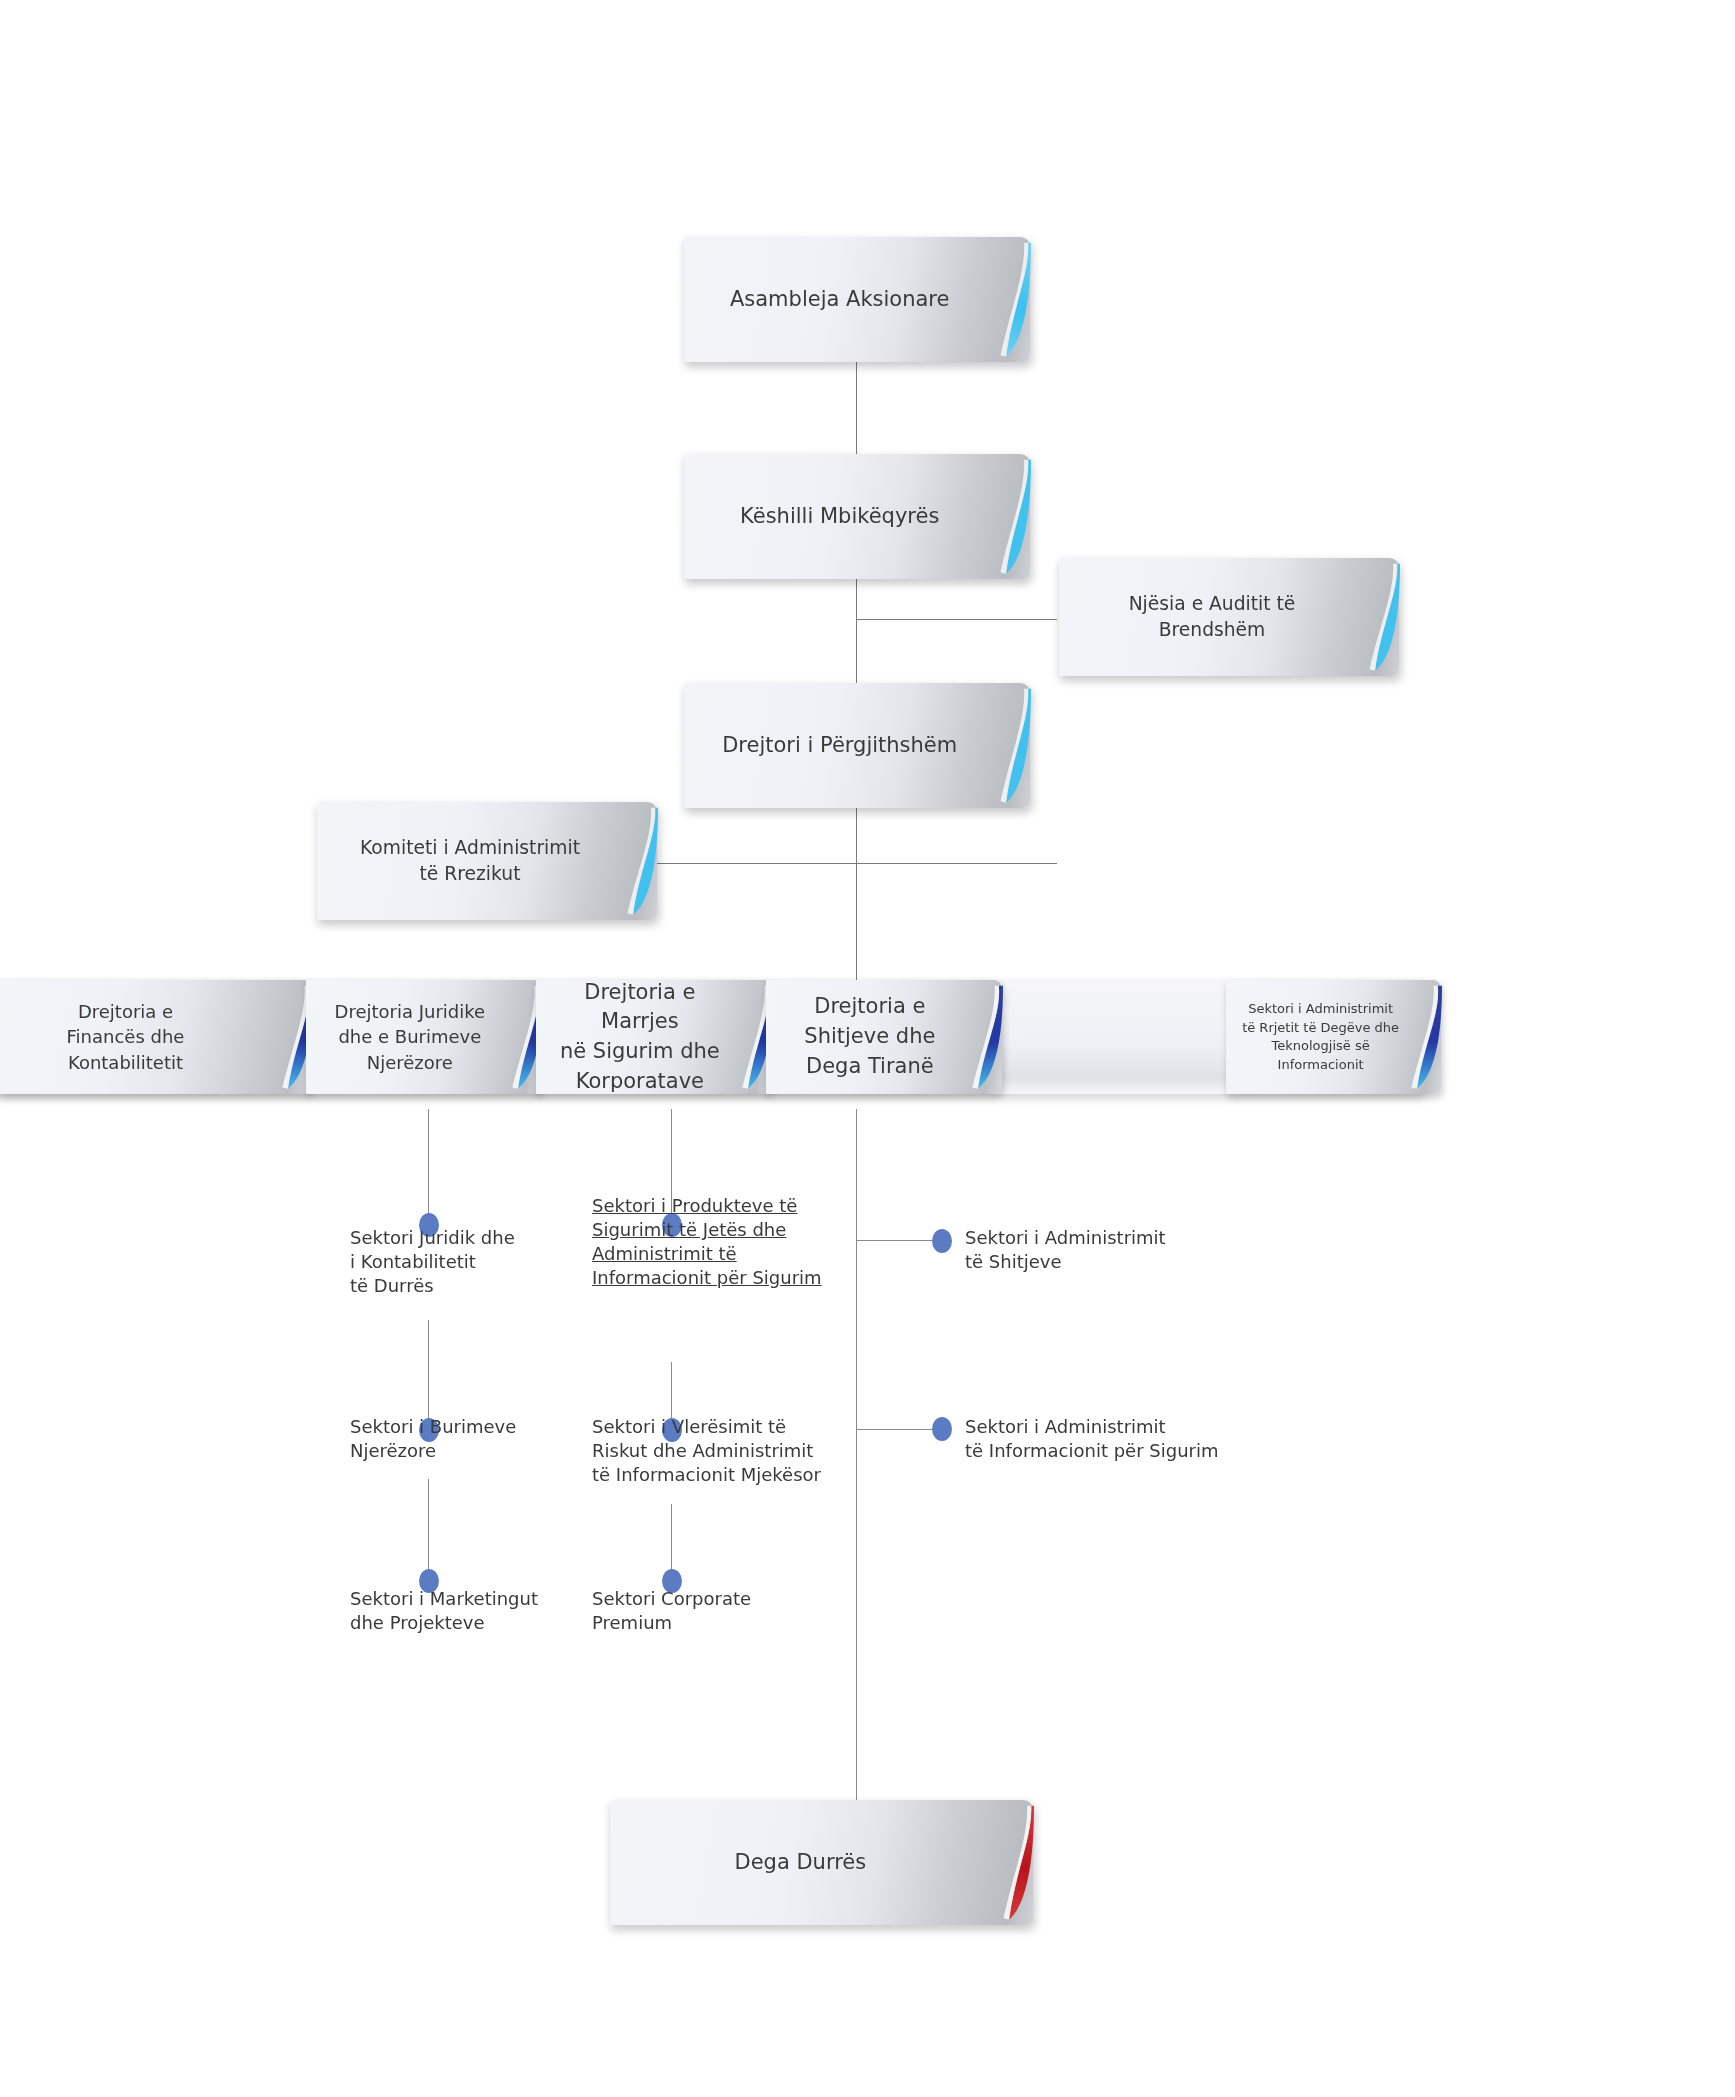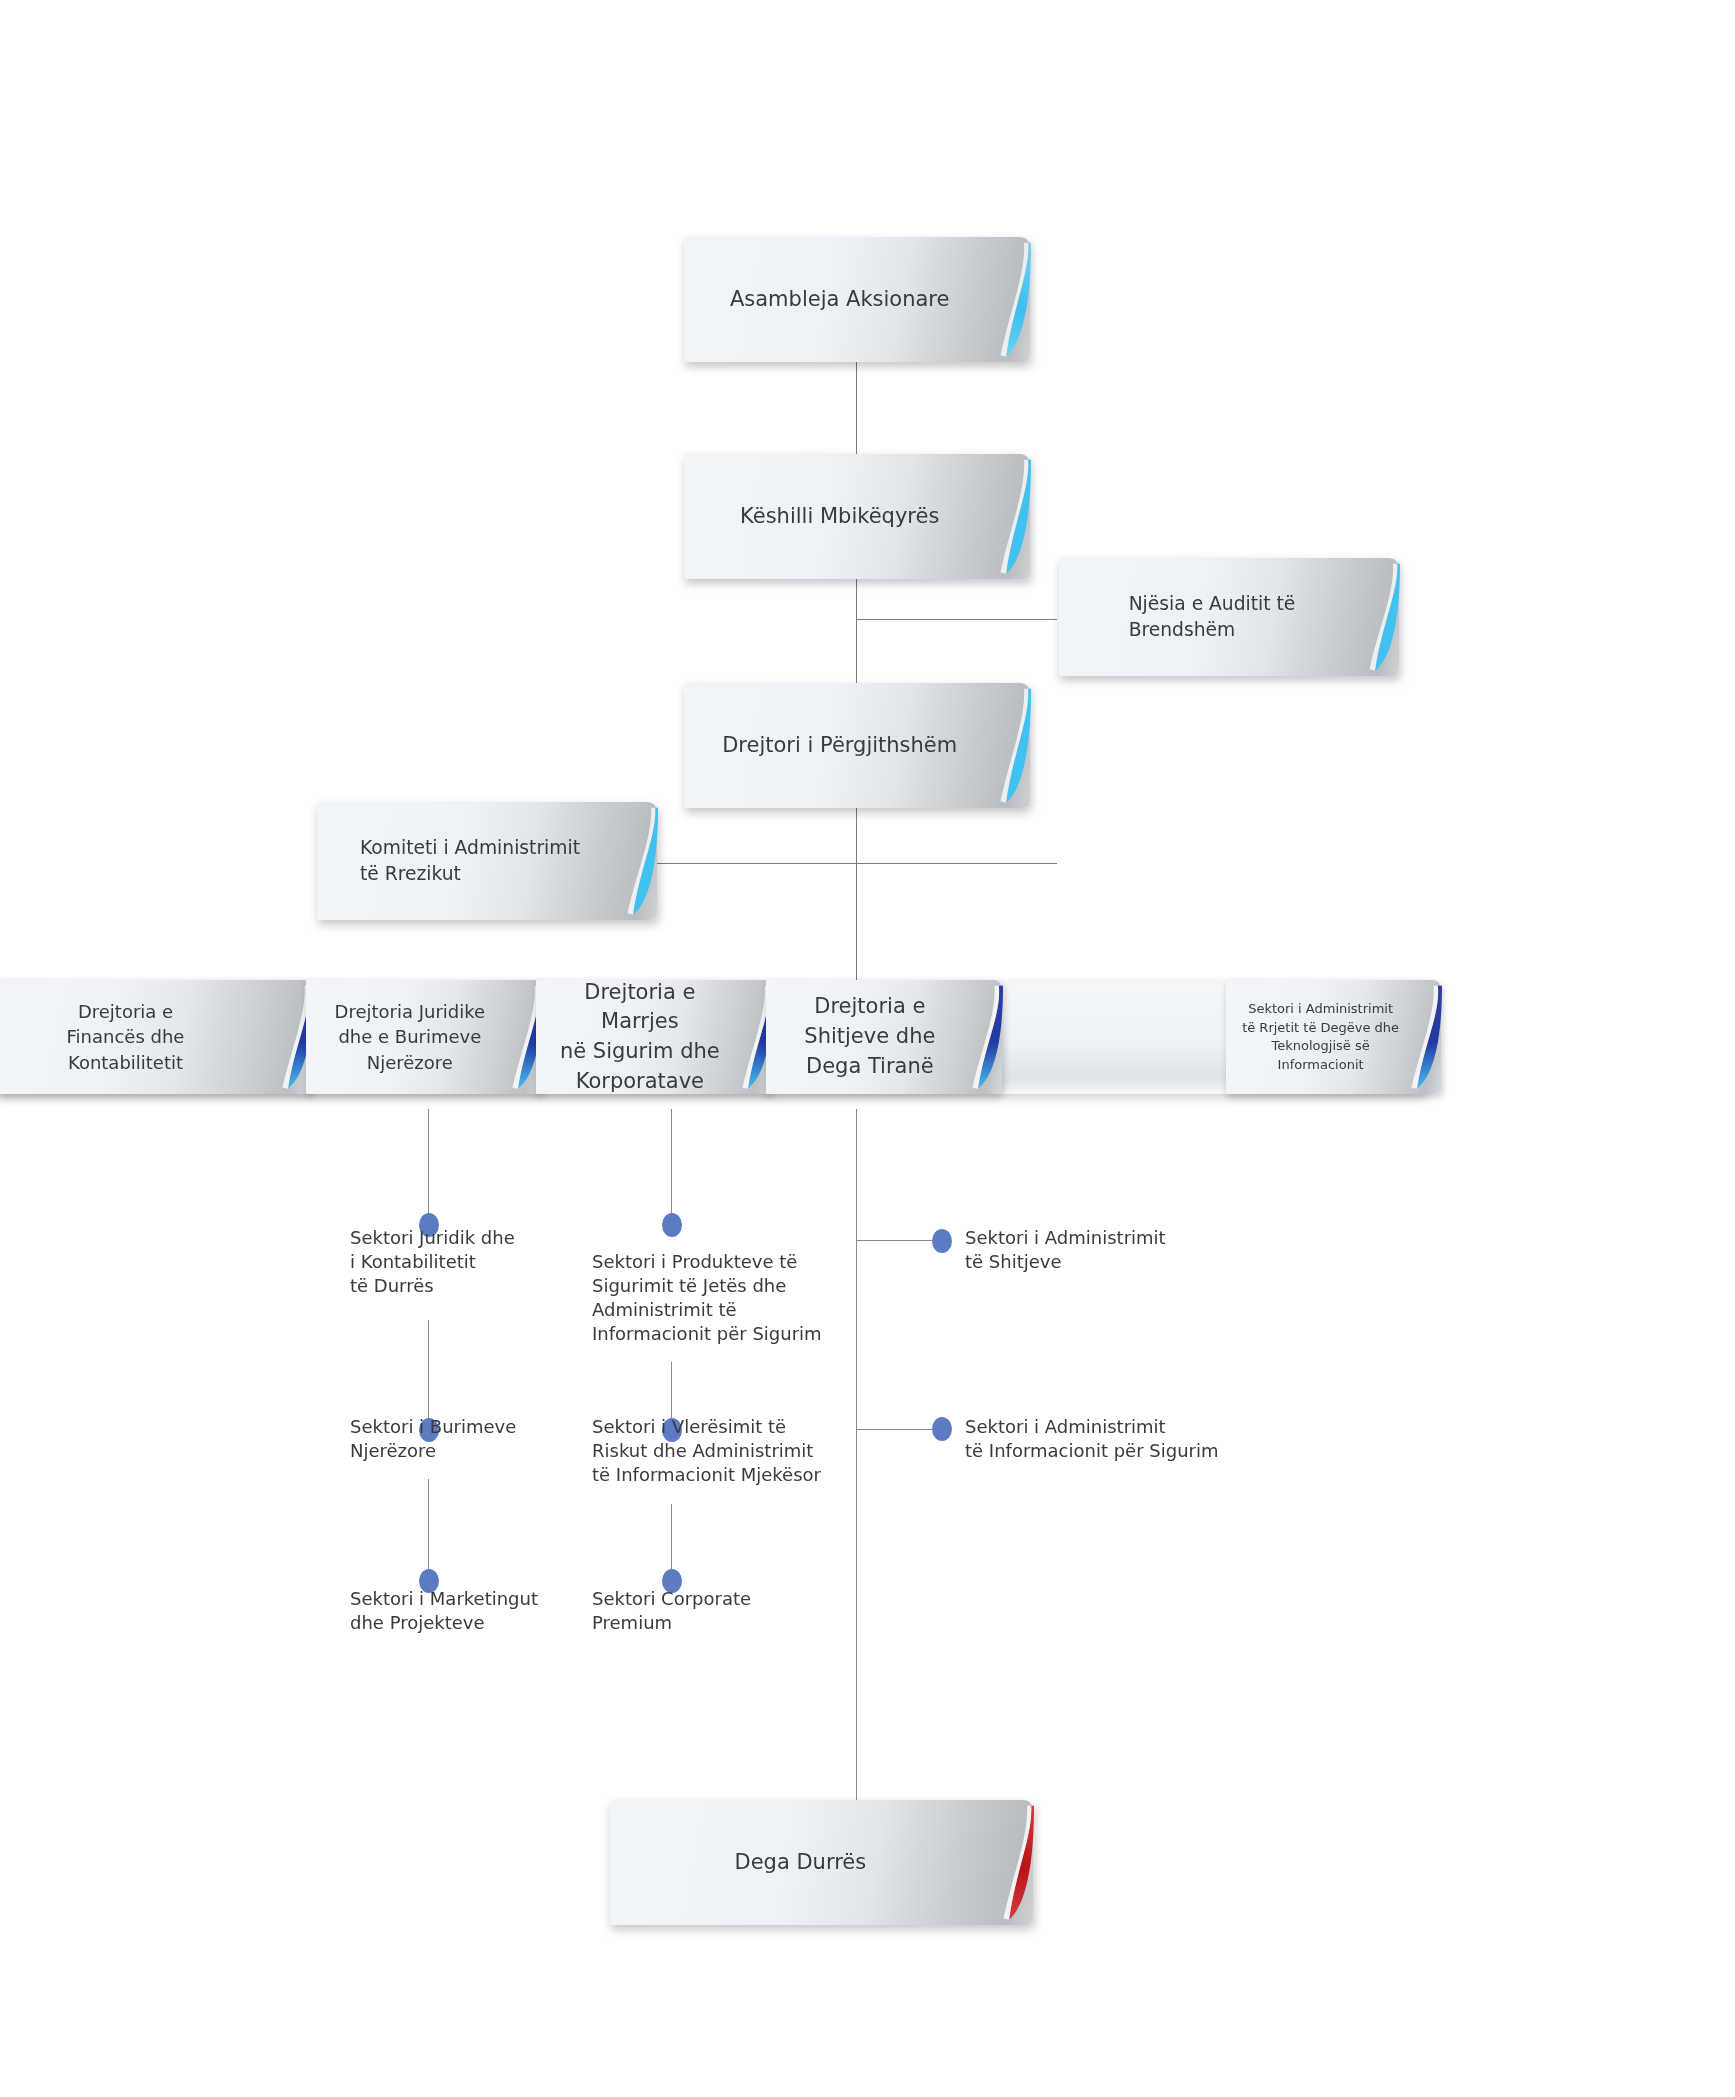--- a/index.html
+++ b/index.html
@@ -15,21 +15,21 @@
   .card{
     position:absolute;
     border-radius:2.8px 9.7px 7px 2.8px;
     background:linear-gradient(100deg,#f2f5f8 0%,#eef2f6 42%,#e2e6ea 62%,#c9ccd0 80%,#b9bcc0 94%,#cfd2d6 100%);
     box-shadow:1.4px 4.2px 9.7px rgba(0,0,0,.22);
     overflow:visible;
   }
   .card .inner{
     position:absolute;inset:0;
     display:flex;align-items:center;justify-content:center;
-    text-align:left;color:#3a3a3a;
+    text-align:center;color:#3a3a3a;
     padding:0 16% 0 6%;
     box-sizing:border-box;
     line-height:1.38;
   }
   
   .curl{
     position:absolute;right:-1.4px;top:2.8px;bottom:2.8px;width:43px;pointer-events:none;
   }
   .curl svg{display:block;width:100%;height:100%;}
 
@@ -270,21 +270,21 @@
     <span>Njerëzore</span>
   </div>
 
   <div class="dot" style="left:419px;top:1569px;"></div>
   <div class="sector f26" style="left:350px;top:1587px;width:229px;">
     <span>Sektori i Marketingut</span><br>
     <span>dhe Projekteve</span>
   </div>
 
   <div class="dot" style="left:662px;top:1213px;"></div>
-  <div class="sector f26" style="left:592px;top:1250px;width:243px;">
+  <div class="sector f26" style="left:592px;top:1194px;width:243px;text-decoration:underline;">
     <span>Sektori i Produkteve të</span><br>
     <span>Sigurimit të Jetës dhe</span><br>
     <span>Administrimit të</span><br>
     <span>Informacionit për Sigurim</span>
   </div>
 
   <div class="dot" style="left:662px;top:1418px;"></div>
   <div class="sector f26" style="left:592px;top:1415px;width:243px;">
     <span>Sektori i Vlerësimit të</span><br>
     <span>Riskut  dhe Administrimit</span><br>

